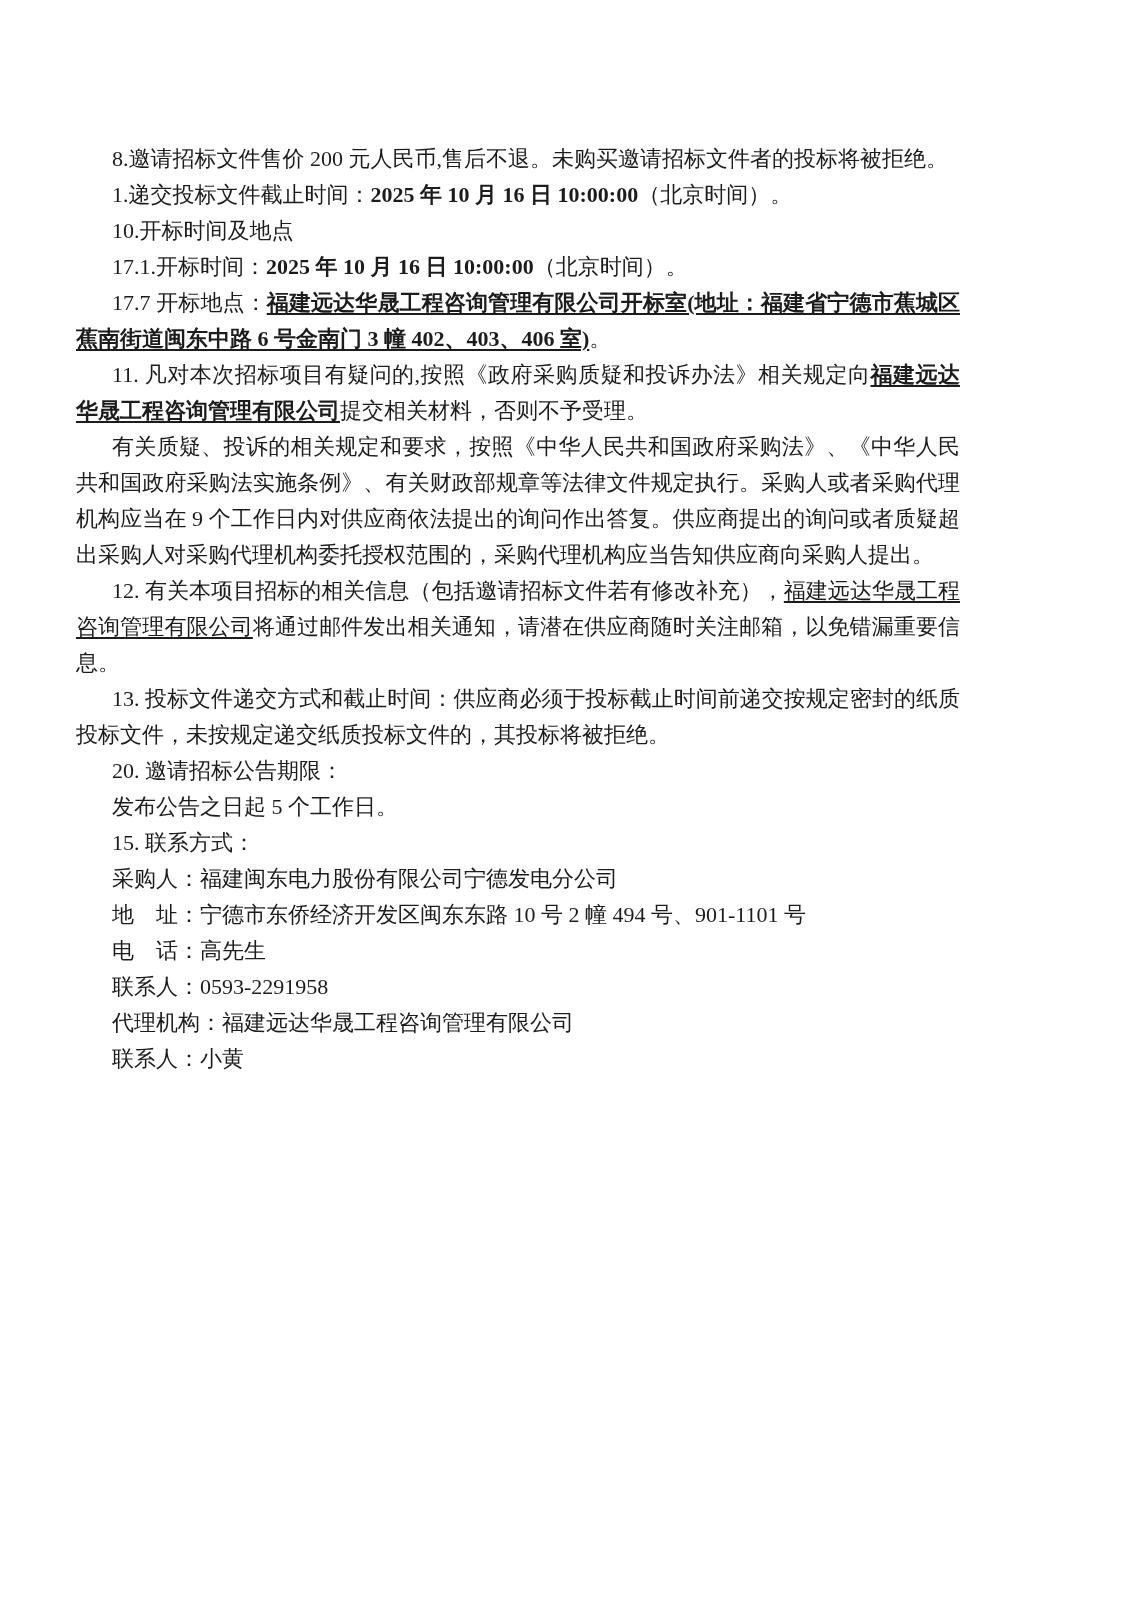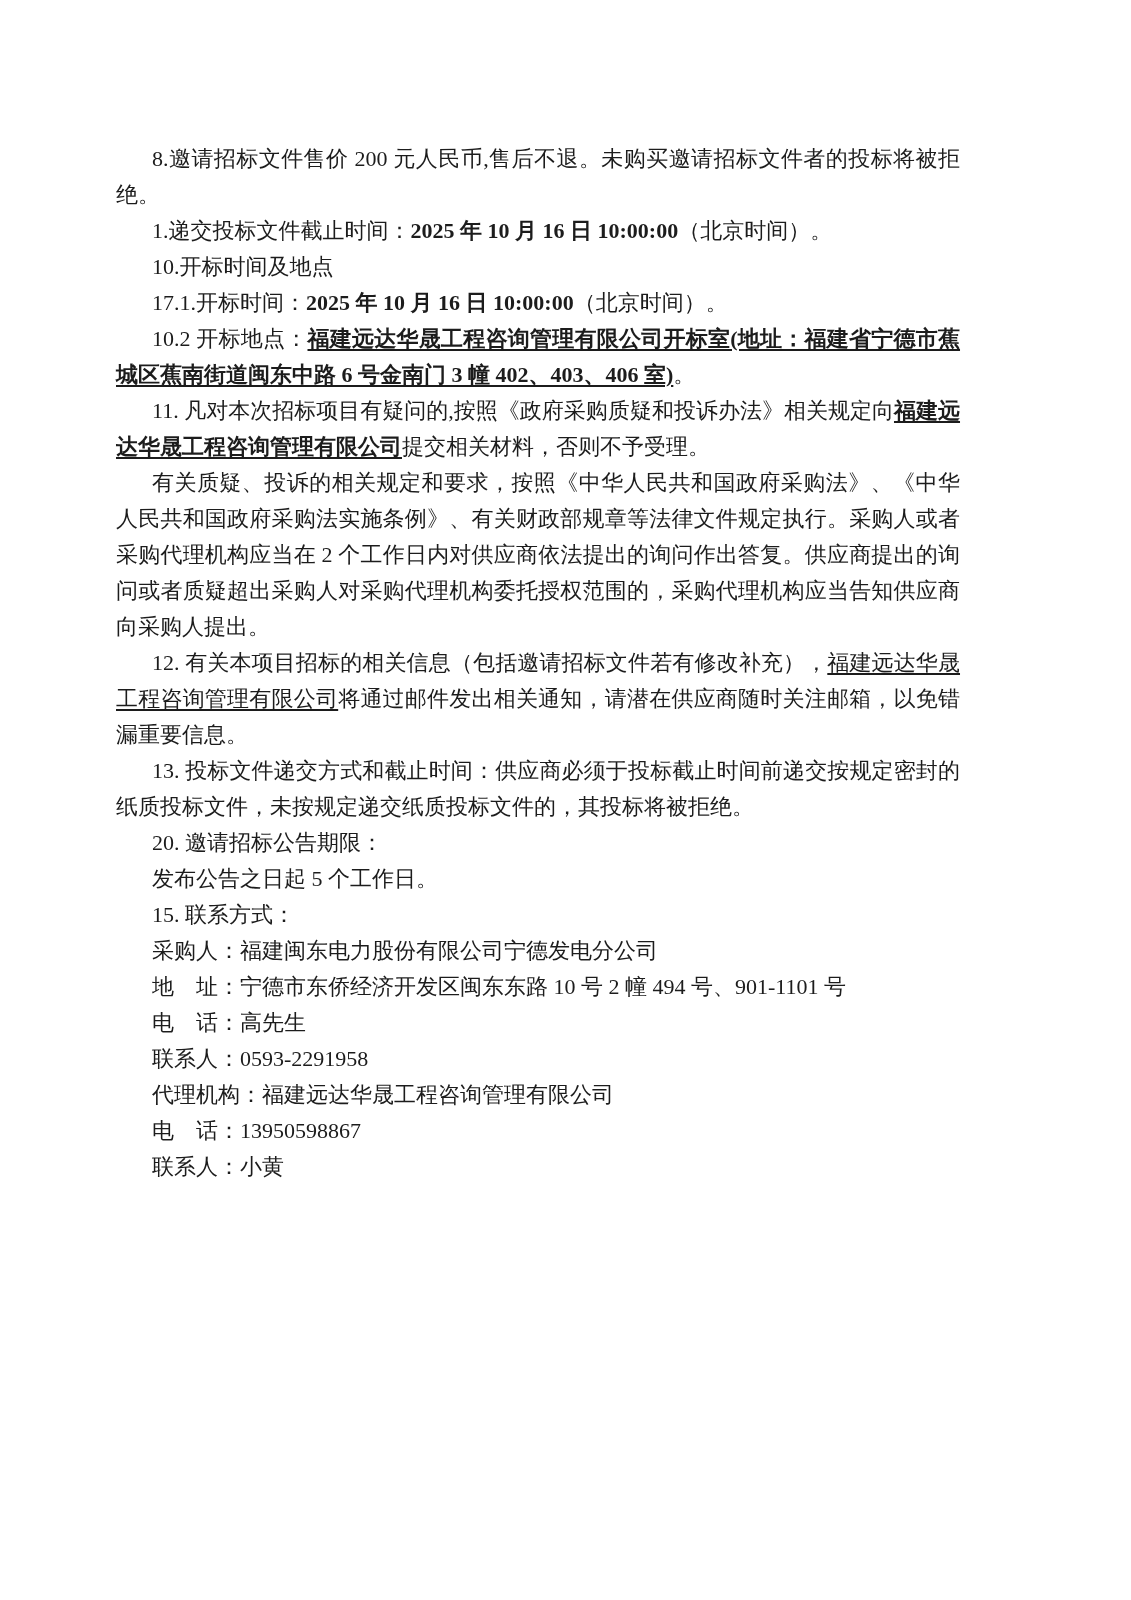--- a/index.html
+++ b/index.html
@@ -1,21 +1,21 @@
 <!DOCTYPE html>
 <html><head>
 <meta charset="utf-8">
 <style>
   html, body { margin: 0; padding: 0; background: #ffffff; }
   body { width: 1131px; height: 1600px; overflow: hidden; }
   .page {
     box-sizing: border-box;
     width: 1131px;
     height: 1600px;
-    padding: 141px 171px 0 116px;
+    padding: 141px 171px 0 76px;
     background: #ffffff;
     font-family: "Liberation Serif", "DejaVu Serif", serif;
     font-size: 22px;
     line-height: 36px;
     color: #1c1c1c;
   }
   p.para {
     margin: 0;
     text-indent: 36px;
     text-align: justify;
@@ -31,25 +31,25 @@
 <div class="page">
 
   <p class="para"><span>8.邀请招标文件售价 200 元人民币,售后不退。未购买邀请招标文件者的投标将被拒绝。</span></p>
 
   <p class="para"><span>1.递交投标文件截止时间：</span><span class="b">2025 年 10 月 16 日 10:00:00</span><span>（北京时间）。</span></p>
 
   <p class="para"><span>10.开标时间及地点</span></p>
 
   <p class="para"><span>17.1.开标时间：</span><span class="b">2025 年 10 月 16 日 10:00:00</span><span>（北京时间）。</span></p>
 
-  <p class="para"><span>10.2 开标地点：</span><span class="bu">福建远达华晟工程咨询管理有限公司开标室(地址：福建省宁德市蕉城区蕉南街道闽东中路 6 号金南门 3 幢 402、403、406 室)</span><span>。</span></p>
+  <p class="para"><span>17.7 开标地点：</span><span class="bu">福建远达华晟工程咨询管理有限公司开标室(地址：福建省宁德市蕉城区蕉南街道闽东中路 6 号金南门 3 幢 402、403、406 室)</span><span>。</span></p>
 
   <p class="para"><span>11. 凡对本次招标项目有疑问的,按照《政府采购质疑和投诉办法》相关规定向</span><span class="bu">福建远达华晟工程咨询管理有限公司</span><span>提交相关材料，否则不予受理。</span></p>
 
-  <p class="para"><span>有关质疑、投诉的相关规定和要求，按照《中华人民共和国政府采购法》、《中华人民共和国政府采购法实施条例》、有关财政部规章等法律文件规定执行。采购人或者采购代理机构应当在 2 个工作日内对供应商依法提出的询问作出答复。供应商提出的询问或者质疑超出采购人对采购代理机构委托授权范围的，采购代理机构应当告知供应商向采购人提出。</span></p>
+  <p class="para"><span>有关质疑、投诉的相关规定和要求，按照《中华人民共和国政府采购法》、《中华人民共和国政府采购法实施条例》、有关财政部规章等法律文件规定执行。采购人或者采购代理机构应当在 9 个工作日内对供应商依法提出的询问作出答复。供应商提出的询问或者质疑超出采购人对采购代理机构委托授权范围的，采购代理机构应当告知供应商向采购人提出。</span></p>
 
   <p class="para"><span>12. 有关本项目招标的相关信息（包括邀请招标文件若有修改补充），</span><span class="u">福建远达华晟工程咨询管理有限公司</span><span>将通过邮件发出相关通知，请潜在供应商随时关注邮箱，以免错漏重要信息。</span></p>
 
   <p class="para"><span>13. 投标文件递交方式和截止时间：供应商必须于投标截止时间前递交按规定密封的纸质投标文件，未按规定递交纸质投标文件的，其投标将被拒绝。</span></p>
 
   <p class="para"><span>20. 邀请招标公告期限：</span></p>
 
   <p class="para"><span>发布公告之日起 5 个工作日。</span></p>
 
 
@@ -59,17 +59,16 @@
 
   <p class="para"><span>地　址：宁德市东侨经济开发区闽东东路 10 号 2 幢 494 号、901-1101 号</span></p>
 
   <p class="para"><span>电　话：高先生</span></p>
 
   <p class="para"><span>联系人：0593-2291958</span></p>
 
   <p class="para"><span>代理机构：福建远达华晟工程咨询管理有限公司</span></p>
 
 
-  <p class="para"><span>电　话：13950598867</span></p>
 
   <p class="para"><span>联系人：小黄</span></p>
 
 </div>
 
 </body></html>

